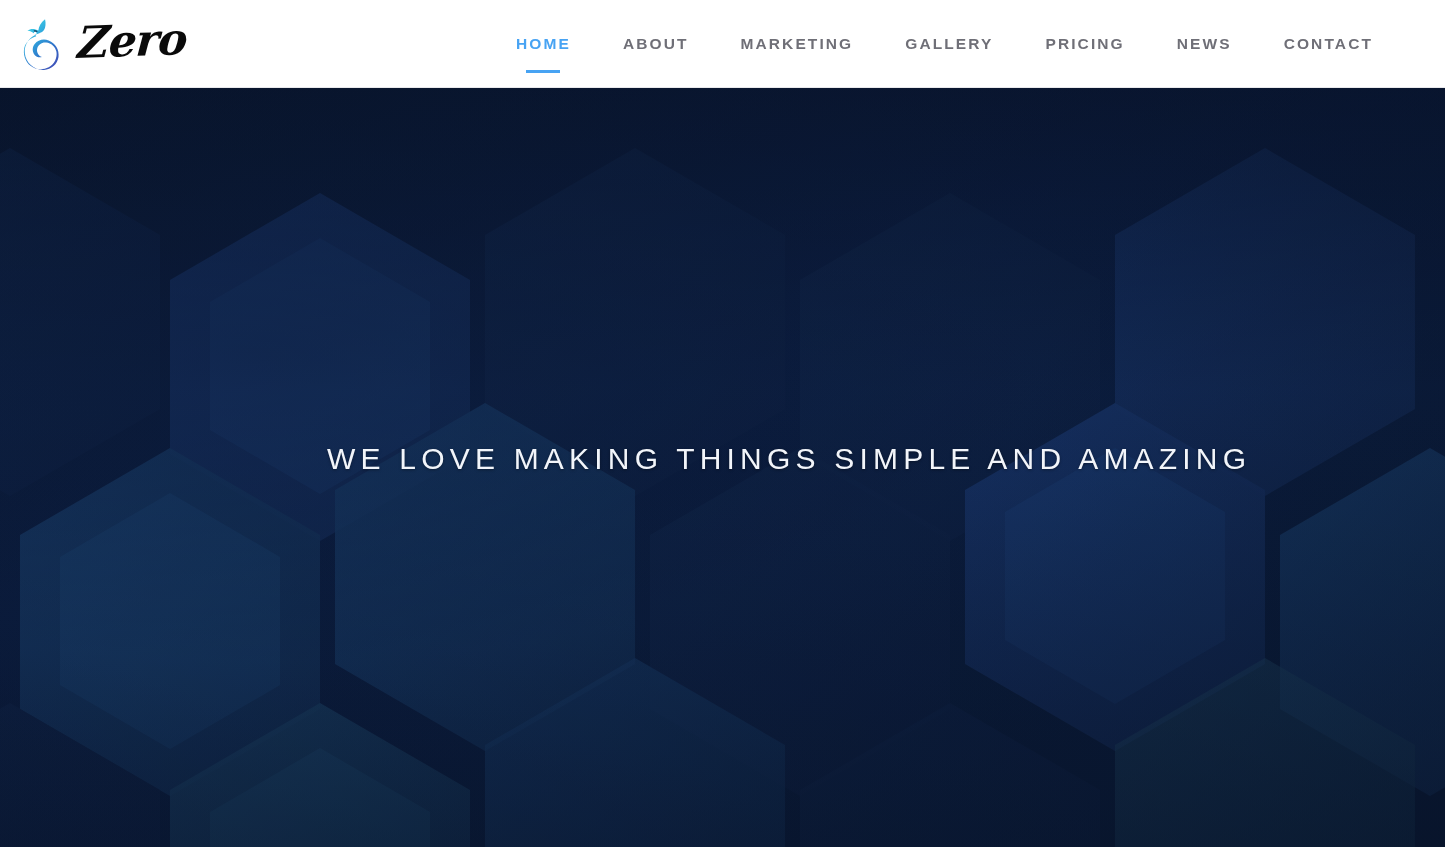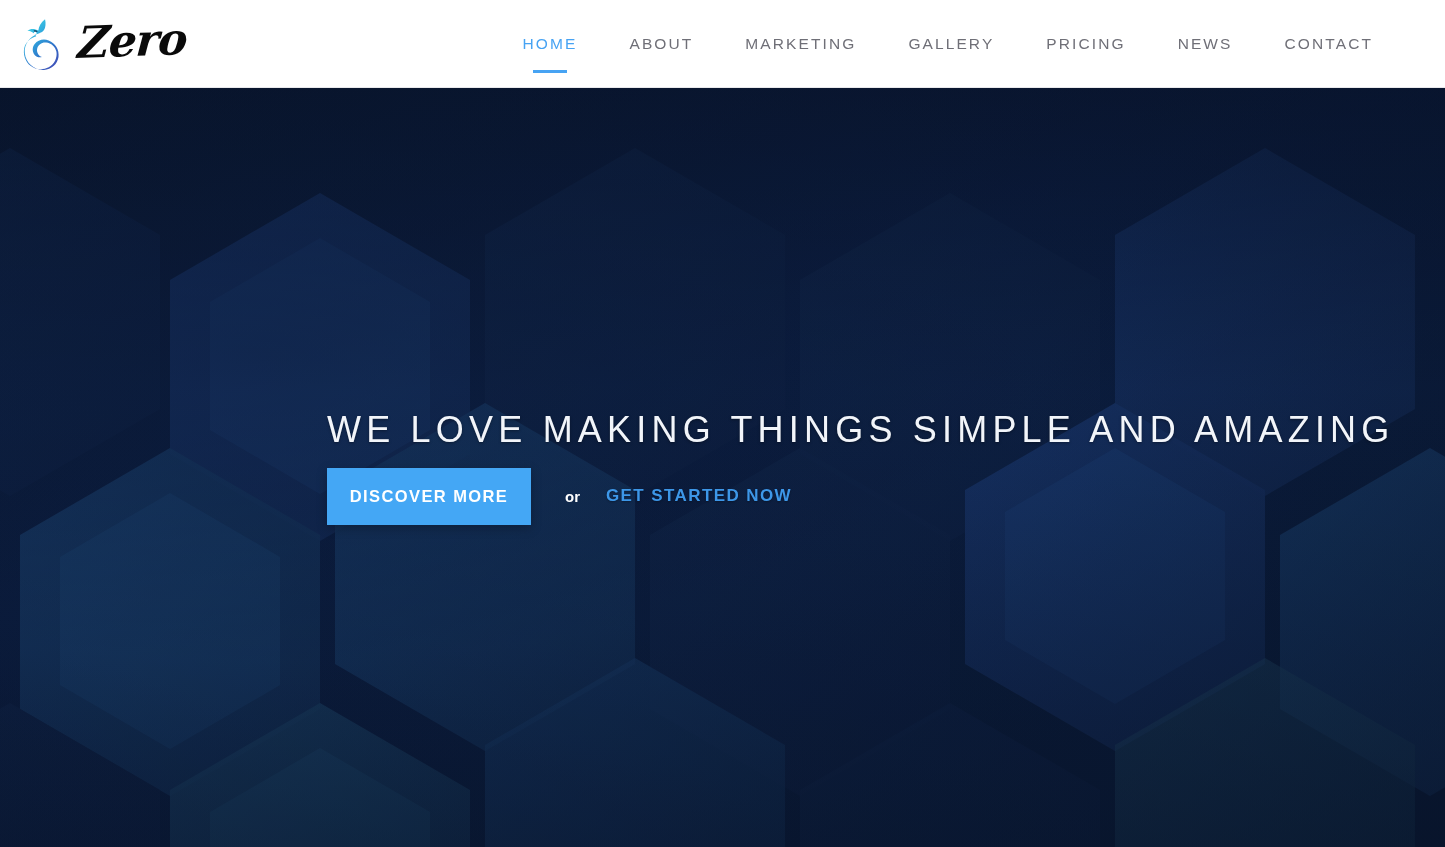--- a/index.html
+++ b/index.html
@@ -51,21 +51,21 @@
   .main-nav{
     display:flex;
     align-items:center;
   }
   .nav-item{
     position:relative;
     display:block;
     padding:4px 2px;
     margin:0 24px;
     font-size:15.5px;
-    font-weight:400;
+    font-weight:700;
     letter-spacing:2.1px;
     color:#6f6f77;
     text-transform:uppercase;
     text-decoration:none;
     white-space:nowrap;
     cursor:pointer;
     font-family:"Liberation Sans", sans-serif;
   }
   .nav-item:last-child{ margin-right:0; }
   .nav-item.is-active{ color:#47a3f3; }
@@ -108,21 +108,21 @@
     z-index:5;
     width:1445px;
     height:100%;
     padding-left:327px;
     display:flex;
     flex-direction:column;
     justify-content:center;
   }
   .hero-sub{
     font-family:"Liberation Sans", sans-serif;
-    font-size:36px;
+    font-size:30px;
     font-weight:300;
     letter-spacing:5.2px;
     color:#f2f5fa;
     text-transform:uppercase;
     line-height:1.1;
     margin-bottom:18px;
     text-shadow:0 1px 3px rgba(0,0,0,0.35);
   }
   .hero-title{
     font-family:"Liberation Sans", sans-serif;
@@ -292,20 +292,15 @@
       <polygon points="170,405 280,469 280,597 170,661 60,597 60,469" fill="#2f79bd"></polygon>
       <polygon points="320,660 430,724 430,852 320,916 210,852 210,724" fill="#3a88b5"></polygon>
     </g>
   </svg>
 
   <div class="hero-overlay"></div>
 
   <div class="hero-inner">
     <p class="hero-sub">WE LOVE MAKING THINGS SIMPLE AND AMAZING</p>
 
-    <div class="hero-actions">
-      <a class="btn-primary" href="#">DISCOVER MORE</a>
-      <span class="or-text">or</span>
-      <a class="btn-link" href="#">GET STARTED NOW</a>
-    </div>
   </div>
 
 </section>
 
 </body></html>

